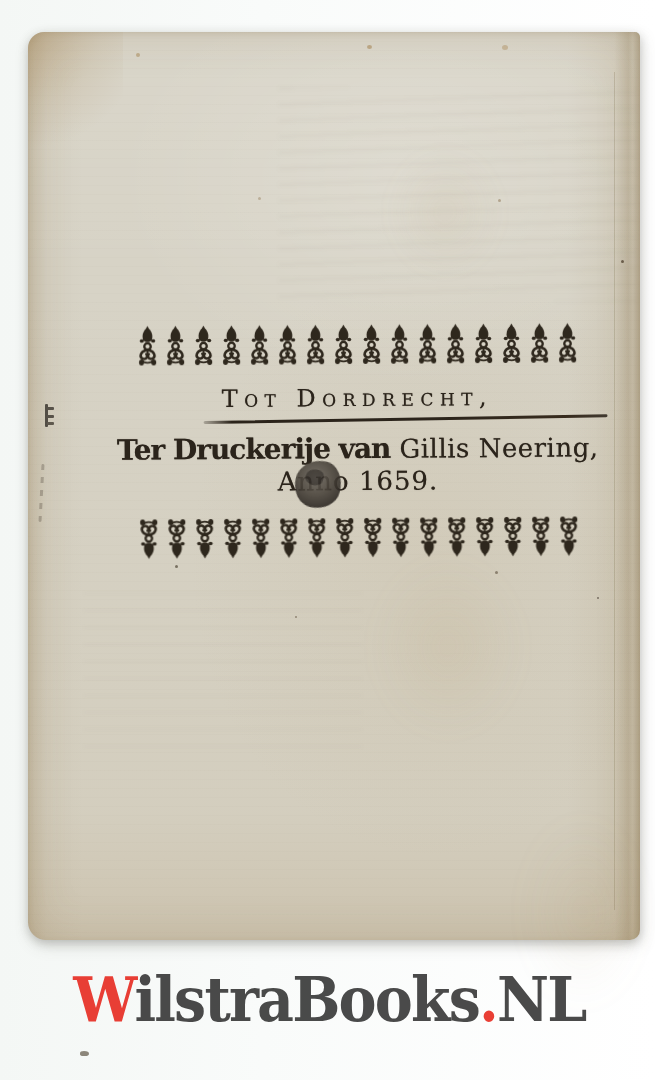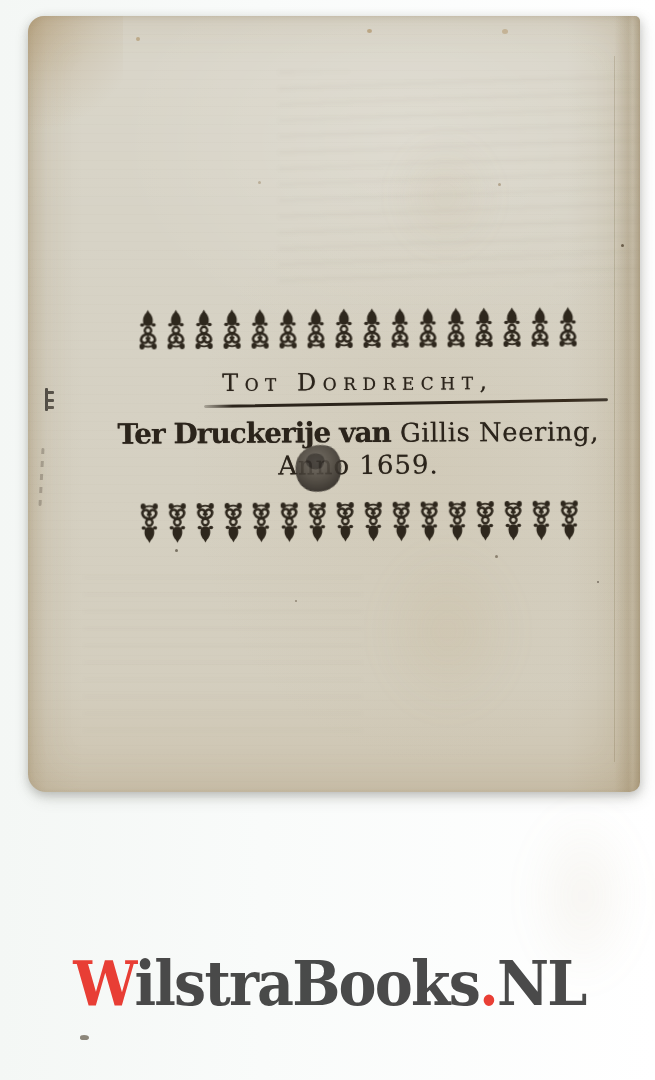--- a/index.html
+++ b/index.html
@@ -8,21 +8,21 @@
     font-family:"DejaVu Serif", serif;
     background:#f8faf8;
   }
   .photo{
     position:relative;width:655px;height:1080px;
     background:linear-gradient(90deg,#f4f7f5 0%,#f9fbfa 40%,#ffffff 100%);
     overflow:hidden;
   }
   
   .page{
-    position:absolute;left:28px;top:16px;width:612px;height:776px;
+    position:absolute;left:28px;top:32px;width:612px;height:908px;
     background-color:#d7d3c6;
     background-image:
       radial-gradient(ellipse 420px 300px at 62% 16%, rgba(255,255,255,0.16), transparent 70%),
       radial-gradient(ellipse 340px 420px at 66% 58%, rgba(176,152,108,0.10), transparent 72%),
       linear-gradient(180deg, rgba(255,255,255,0.07) 0%, transparent 28%, rgba(171,146,100,0.08) 86%, rgba(166,138,92,0.22) 100%),
       linear-gradient(90deg, rgba(150,125,80,0.20) 0%, rgba(150,125,80,0.05) 3%, transparent 9%, transparent 88%, rgba(150,125,80,0.10) 96%, rgba(140,115,70,0.20) 100%);
     border-radius:16px 5px 10px 18px;
     box-shadow:
       inset 0 0 45px rgba(125,100,58,0.18),
       inset 0 2px 6px rgba(120,95,55,0.15),

